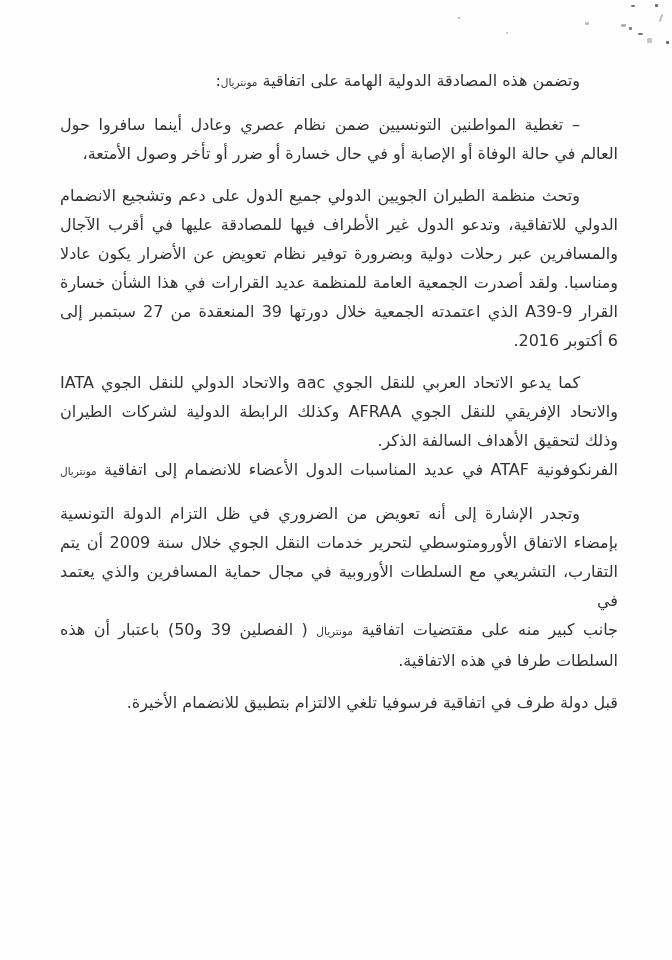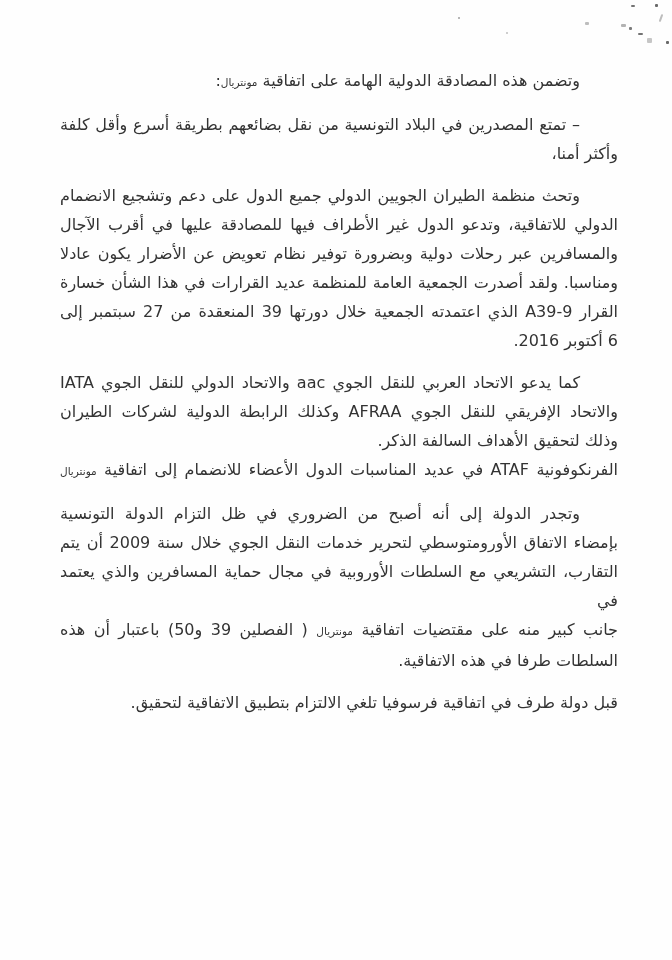--- a/index.html
+++ b/index.html
@@ -64,42 +64,42 @@
   <div class="speckle" style="left:647px;top:38px;width:5px;height:5px;opacity:.3;"></div>
   <div class="speckle" style="left:666px;top:41px;width:3px;height:3px;opacity:.8;"></div>
   <div class="speckle" style="left:458px;top:17px;width:2px;height:2px;opacity:.5;"></div>
   <div class="speckle" style="left:506px;top:32px;width:2px;height:2px;opacity:.35;"></div>
 
   <div class="doc-body">
       <div class="para">
         <div class="line first last"><span>وتضمن هذه المصادقة الدولية الهامة على اتفاقية </span><span class="small-word">مونتريال</span><span>:</span></div>
       </div>
       <div class="para">
-        <div class="line first"><span>– تمتع المصدرين في البلاد التونسية من نقل بضائعهم بطريقة أسرع وأقل كلفة</span></div>
-        <div class="line last"><span>وأكثر أمنا،</span></div>
+        <div class="line first"><span>– تغطية المواطنين التونسيين ضمن نظام عصري وعادل أينما سافروا حول</span></div>
+        <div class="line last"><span>العالم في حالة الوفاة أو الإصابة أو في حال خسارة أو ضرر أو تأخر وصول الأمتعة،</span></div>
       </div>
       <div class="para">
         <div class="line first"><span>وتحث منظمة الطيران الجويين الدولي جميع الدول على دعم وتشجيع الانضمام</span></div>
         <div class="line"><span>الدولي للاتفاقية، وتدعو الدول غير الأطراف فيها للمصادقة عليها في أقرب الآجال</span></div>
         <div class="line"><span>والمسافرين عبر رحلات دولية وبضرورة توفير نظام تعويض عن الأضرار يكون عادلا</span></div>
         <div class="line"><span>ومناسبا. ولقد أصدرت الجمعية العامة للمنظمة عديد القرارات في هذا الشأن خسارة</span></div>
         <div class="line"><span>القرار A39-9 الذي اعتمدته الجمعية خلال دورتها 39 المنعقدة من 27 سبتمبر إلى</span></div>
         <div class="line last"><span>6 أكتوبر 2016.</span></div>
       </div>
       <div class="para">
         <div class="line first"><span>كما يدعو الاتحاد العربي للنقل الجوي aac والاتحاد الدولي للنقل الجوي IATA</span></div>
         <div class="line"><span>والاتحاد الإفريقي للنقل الجوي AFRAA وكذلك الرابطة الدولية لشركات الطيران</span></div>
         <div class="line last"><span>وذلك لتحقيق الأهداف السالفة الذكر.</span></div>
         <div class="line"><span>الفرنكوفونية ATAF في عديد المناسبات الدول الأعضاء للانضمام إلى اتفاقية </span><span class="small-word">مونتريال</span></div>
       </div>
       <div class="para">
-        <div class="line first"><span>وتجدر الدولة إلى أنه أصبح من الضروري في ظل التزام الدولة التونسية</span></div>
+        <div class="line first"><span>وتجدر الإشارة إلى أنه تعويض من الضروري في ظل التزام الدولة التونسية</span></div>
         <div class="line"><span>بإمضاء الاتفاق الأورومتوسطي لتحرير خدمات النقل الجوي خلال سنة 2009  أن يتم</span></div>
         <div class="line"><span>التقارب، التشريعي مع السلطات الأوروبية في مجال حماية المسافرين والذي يعتمد في</span></div>
         <div class="line"><span>جانب كبير منه على مقتضيات اتفاقية </span><span class="small-word">مونتريال</span><span> ( الفصلين 39 و50) باعتبار أن هذه</span></div>
         <div class="line last"><span>السلطات طرفا في هذه الاتفاقية.</span></div>
       </div>
       <div class="para">
-        <div class="line last"><span>قبل دولة طرف في اتفاقية فرسوفيا تلغي الالتزام بتطبيق الاتفاقية لتحقيق.</span></div>
+        <div class="line last"><span>قبل دولة طرف في اتفاقية فرسوفيا تلغي الالتزام بتطبيق للانضمام الأخيرة.</span></div>
       </div>
     </div>
 
 </div>
 
 </body></html>

